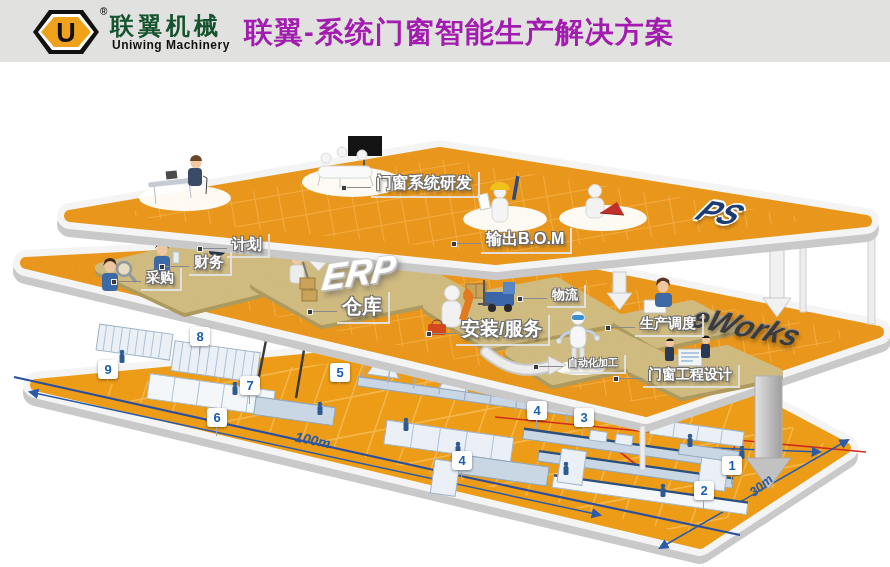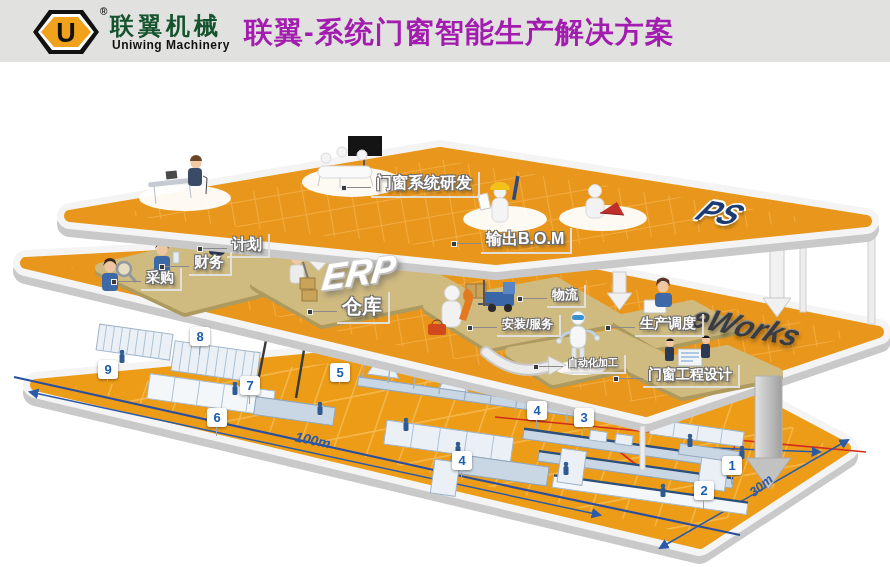--- a/index.html
+++ b/index.html
@@ -357,21 +357,21 @@
   <div class="sys sys-erp">ERP</div>
   <div class="sys sys-ew">eWorks</div>
 
   <div class="st" style="left:481px;top:228px;font-size:16px">输出B.O.M</div>
   <div class="st" style="left:371px;top:172px;font-size:16px">门窗系统研发</div>
   <div class="st" style="left:227px;top:234px;font-size:15px">计划</div>
   <div class="st" style="left:189px;top:252px;font-size:15px">财务</div>
   <div class="st" style="left:141px;top:268px;font-size:14px">采购</div>
   <div class="st" style="left:337px;top:292px;font-size:20px">仓库</div>
   <div class="st" style="left:547px;top:285px;font-size:13px">物流</div>
-  <div class="st" style="left:497px;top:315px;font-size:12px">安装/服务</div>
+  <div class="st" style="left:456px;top:315px;font-size:19px">安装/服务</div>
   <div class="st" style="left:635px;top:314px;font-size:14px">生产调度</div>
   <div class="st" style="left:563px;top:355px;font-size:10px">自动化加工</div>
   <div class="st" style="left:643px;top:365px;font-size:14px">门窗工程设计</div>
 
   <div class="nb" style="left:190px;top:327px">8</div>
   <div class="nb" style="left:98px;top:360px">9</div>
   <div class="nb" style="left:330px;top:363px">5</div>
   <div class="nb" style="left:240px;top:376px">7</div>
   <div class="nb" style="left:207px;top:408px">6</div>
   <div class="nb" style="left:527px;top:401px">4</div>

